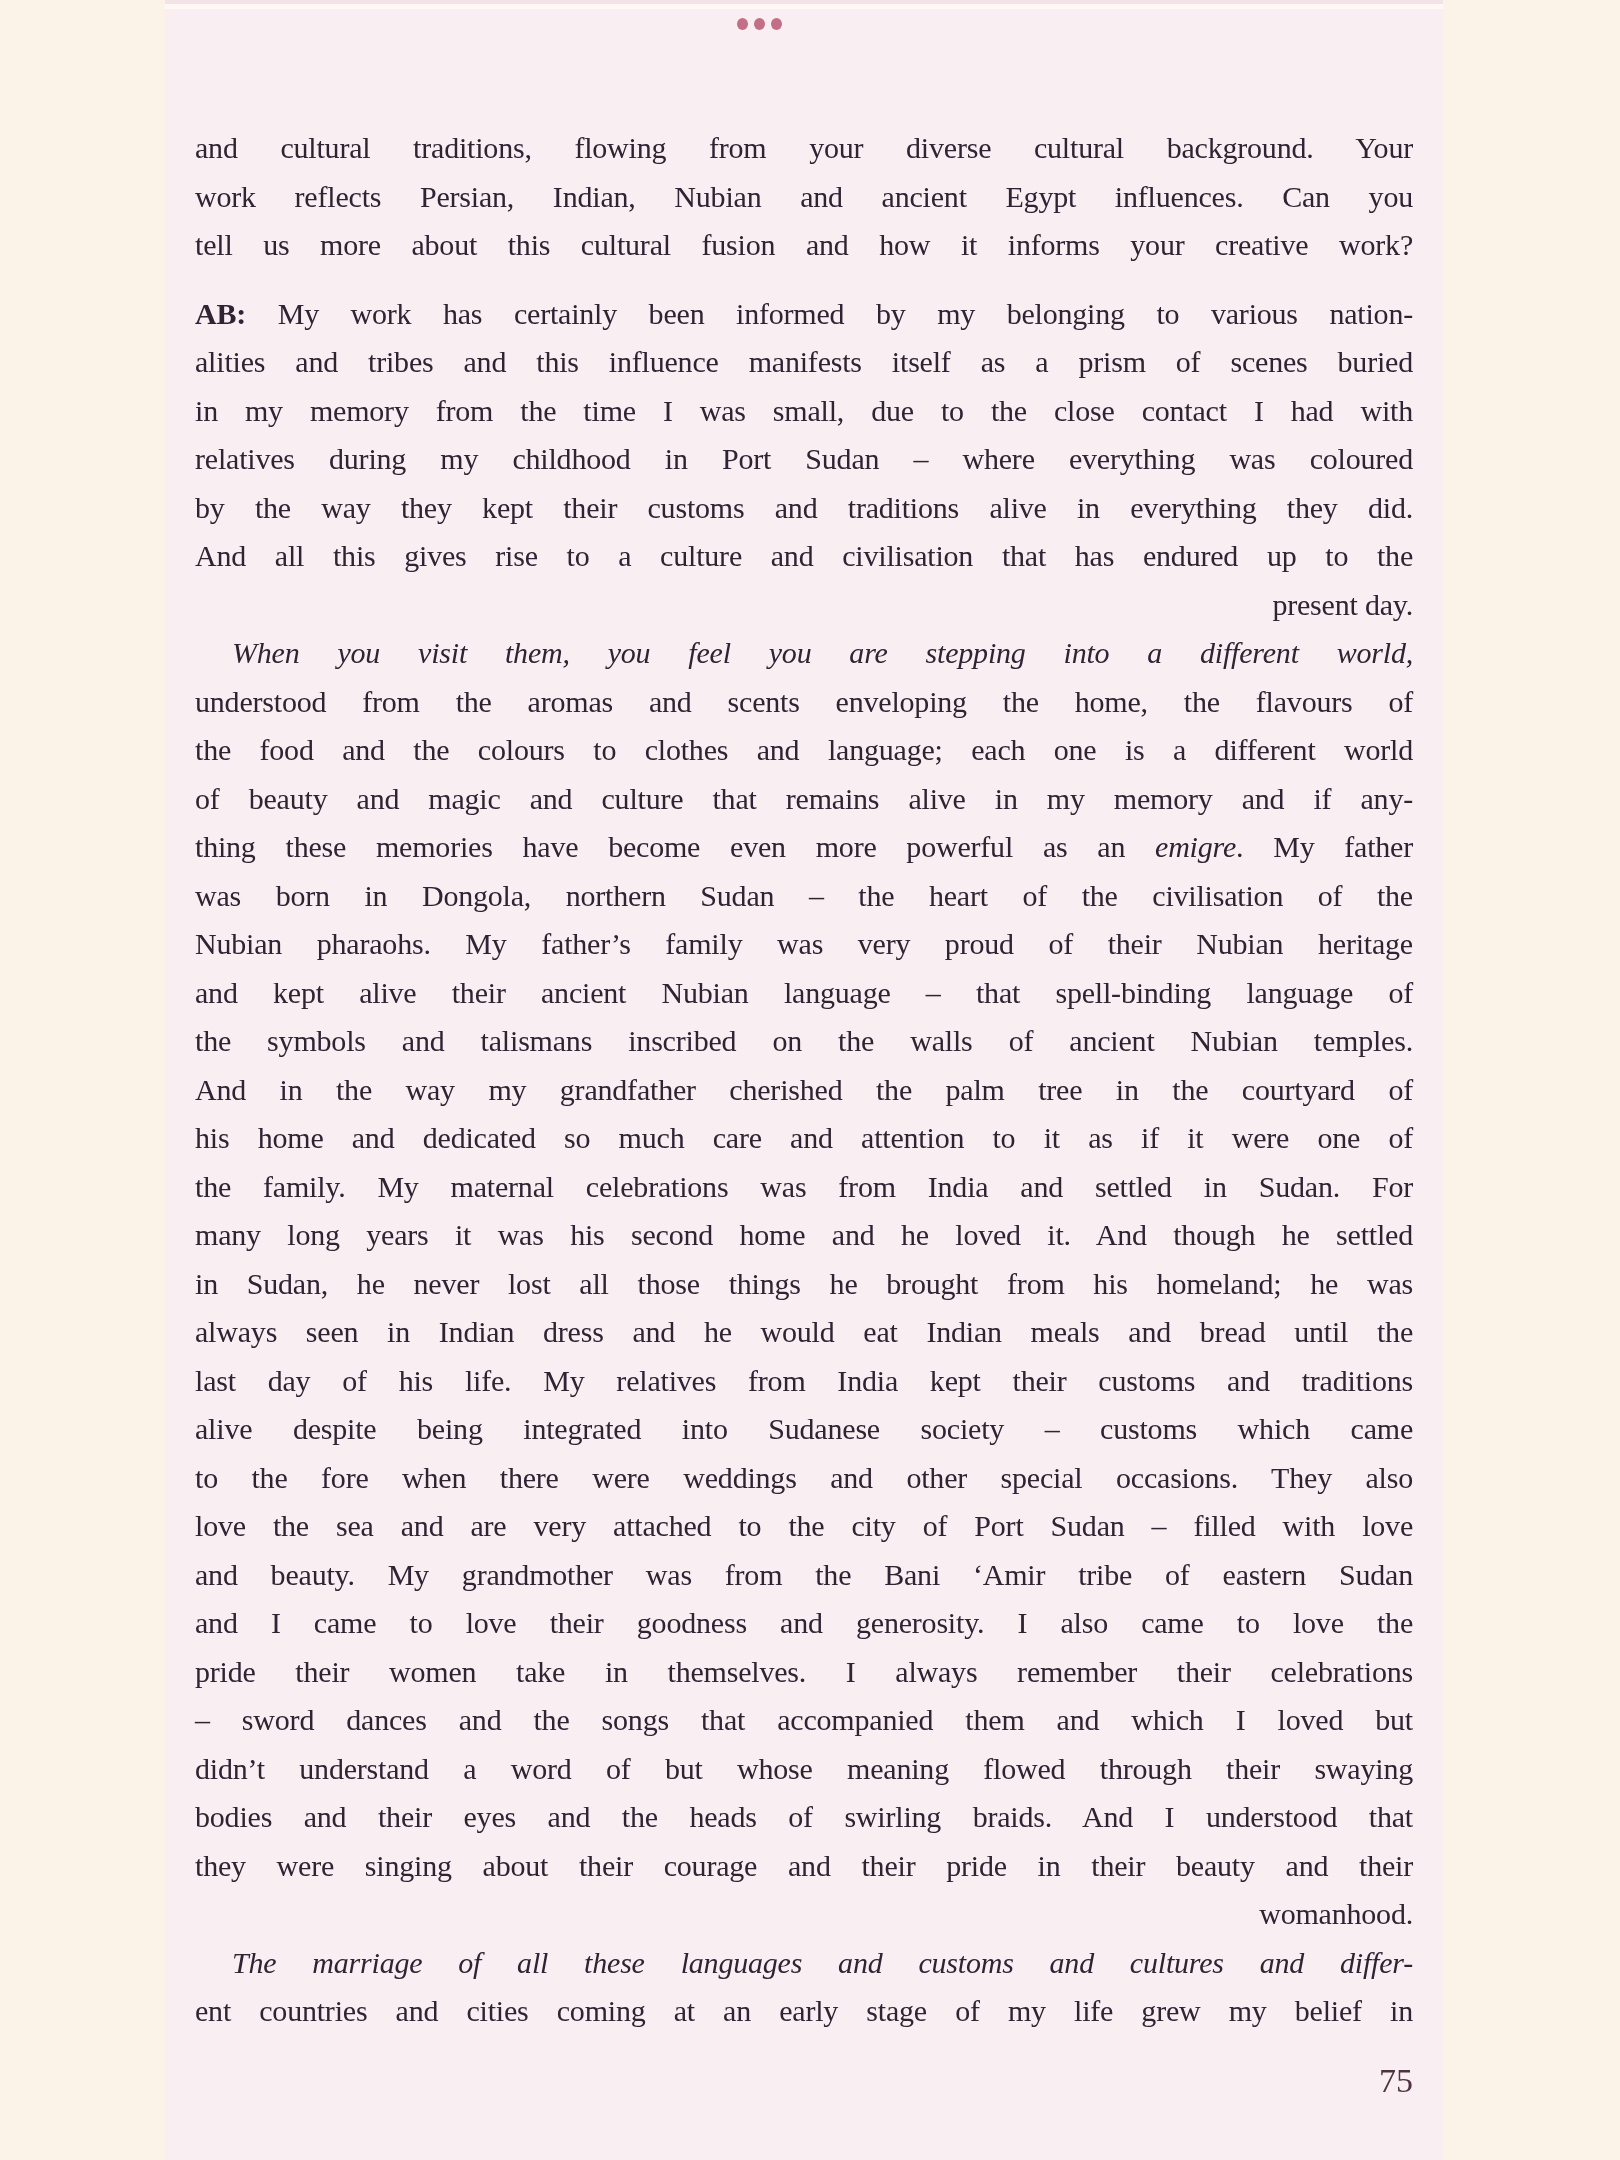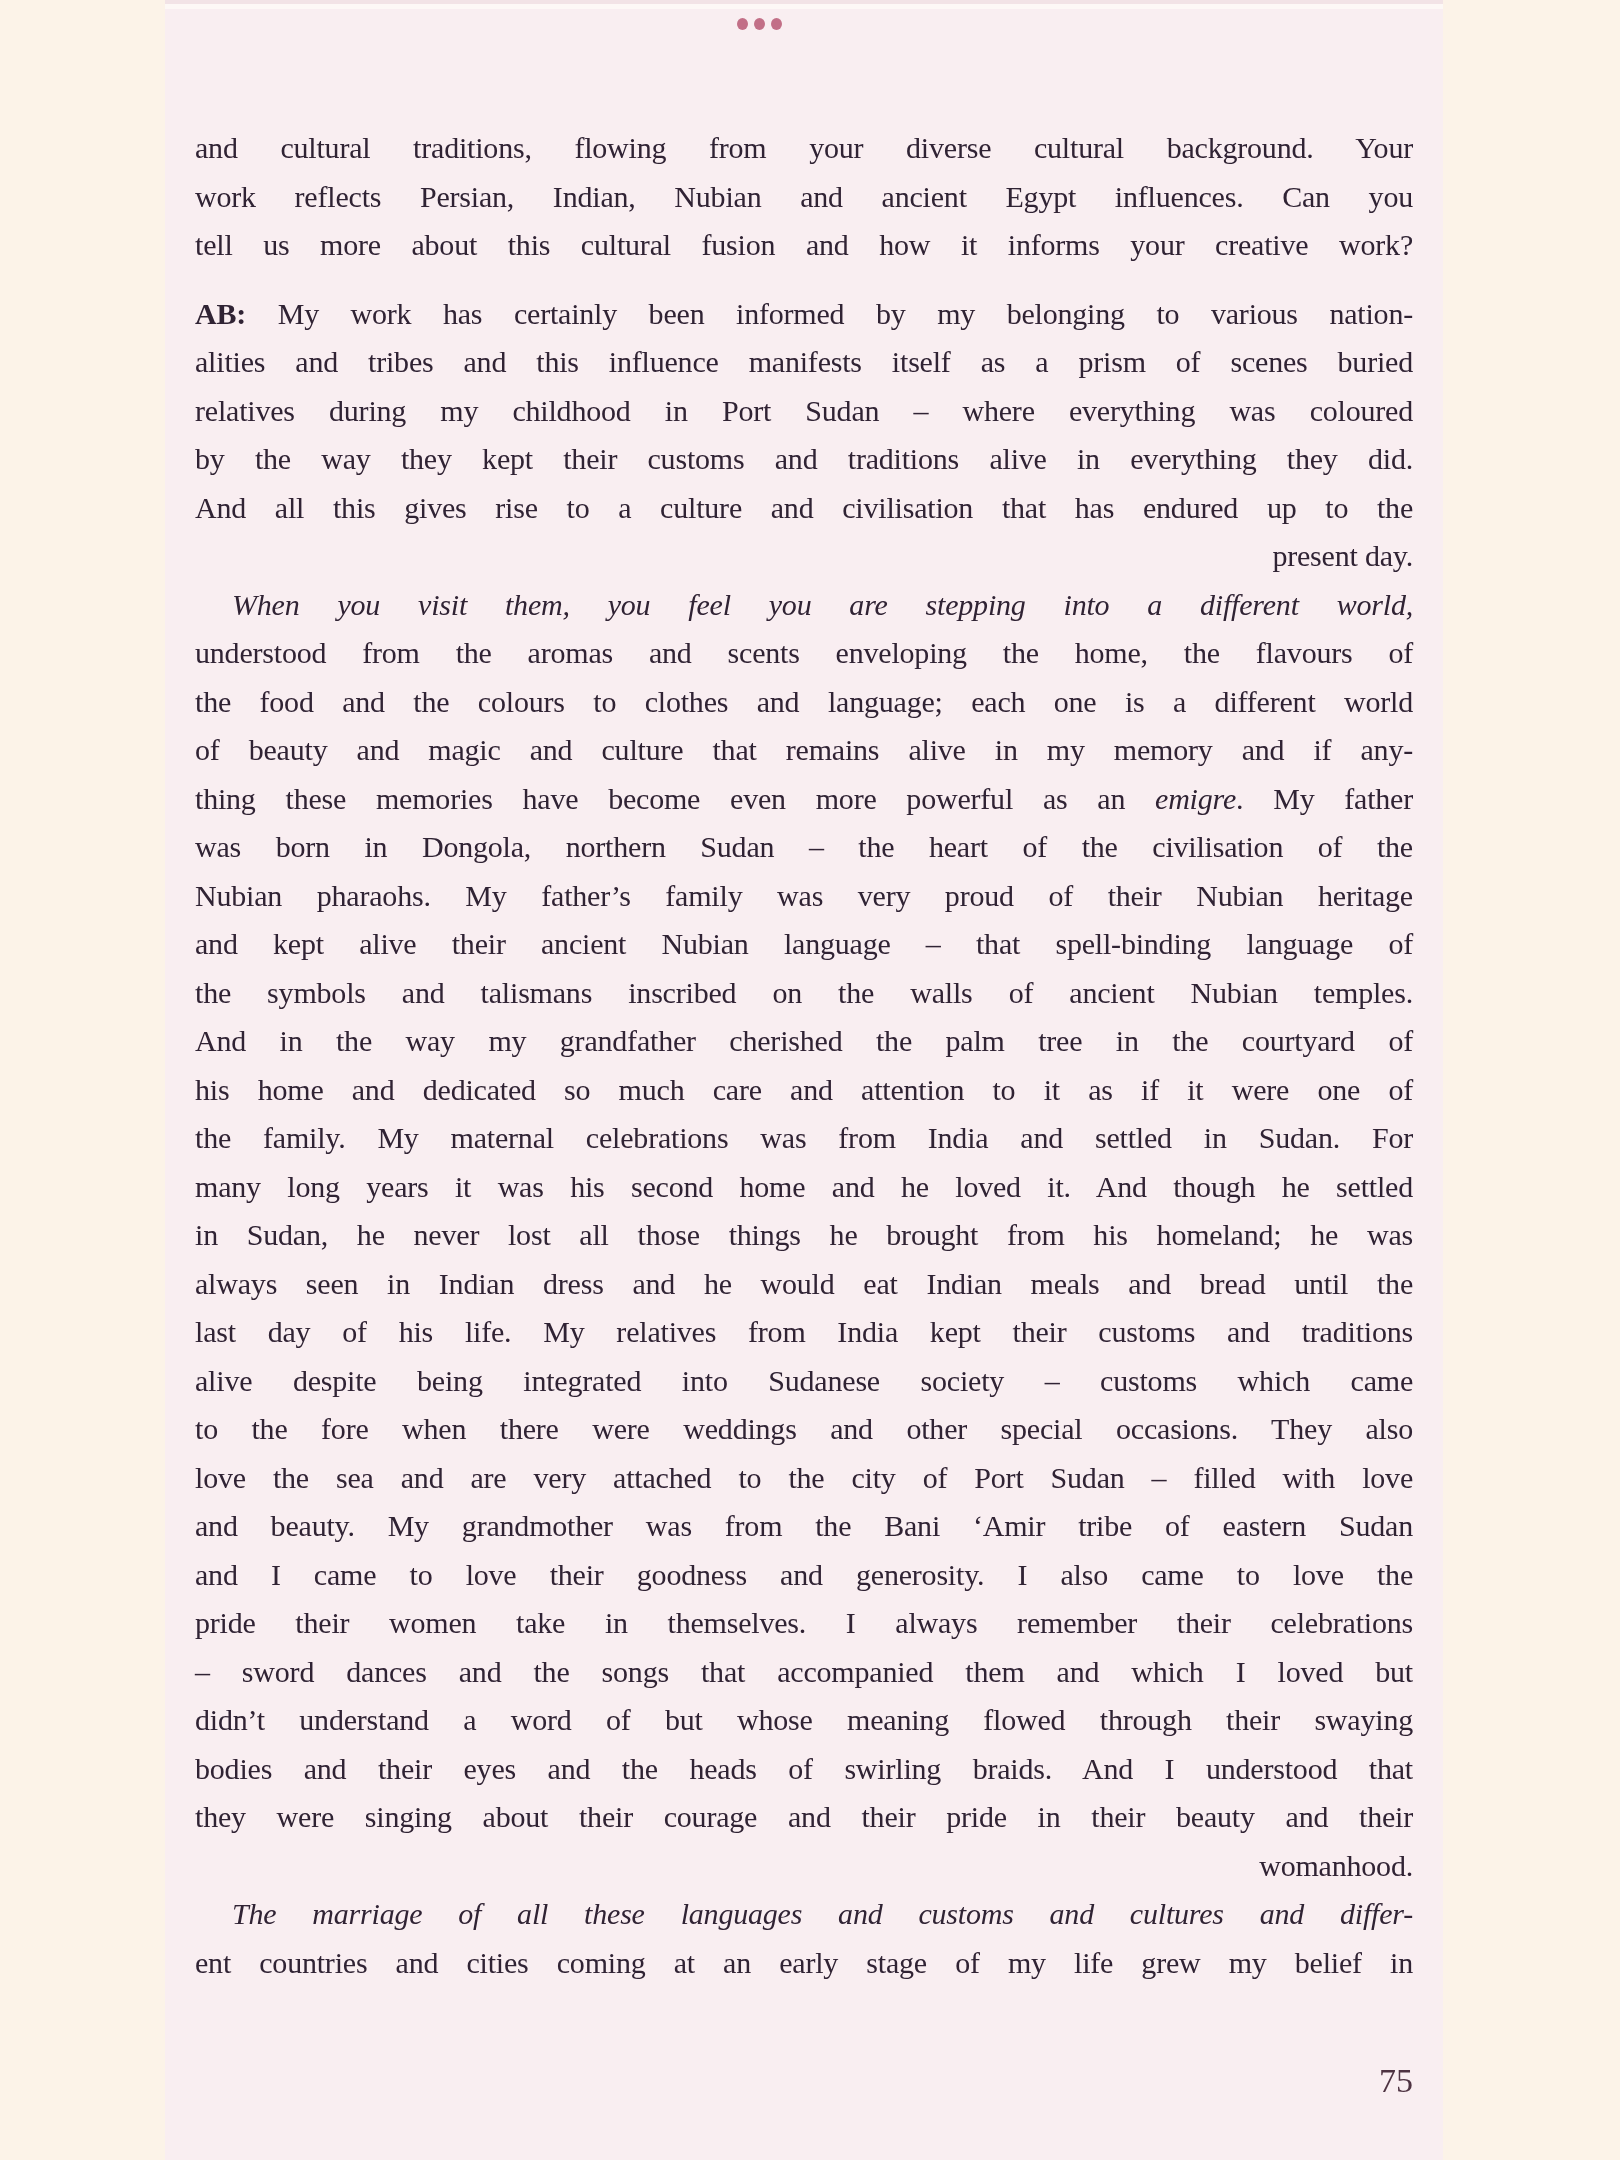--- a/index.html
+++ b/index.html
@@ -91,20 +91,21 @@
 
   <div class="text-column">
       <div class="paragraph">
         <div class="line just">and cultural traditions, flowing from your diverse cultural background. Your</div>
         <div class="line just">work reflects Persian, Indian, Nubian and ancient Egypt influences. Can you</div>
         <div class="line just">tell us more about this cultural fusion and how it informs your creative work?</div>
       </div>
       <div class="paragraph space-before">
         <div class="line just"><b>AB:</b> My work has certainly been informed by my belonging to various nation-</div>
         <div class="line just">alities and tribes and this influence manifests itself as a prism of scenes buried</div>
+        <div class="line just">in my memory from the time I was small, due to the close contact I had with</div>
         <div class="line just">relatives during my childhood in Port Sudan – where everything was coloured</div>
         <div class="line just">by the way they kept their customs and traditions alive in everything they did.</div>
         <div class="line just">And all this gives rise to a culture and civilisation that has endured up to the</div>
         <div class="line">present day.</div>
       </div>
       <div class="paragraph">
         <div class="line just indent">When you visit them, you feel you are stepping into a different world,</div>
         <div class="line just">understood from the aromas and scents enveloping the home, the flavours of</div>
         <div class="line just">the food and the colours to clothes and language; each one is a different world</div>
         <div class="line just">of beauty and magic and culture that remains alive in my memory and if any-</div>

